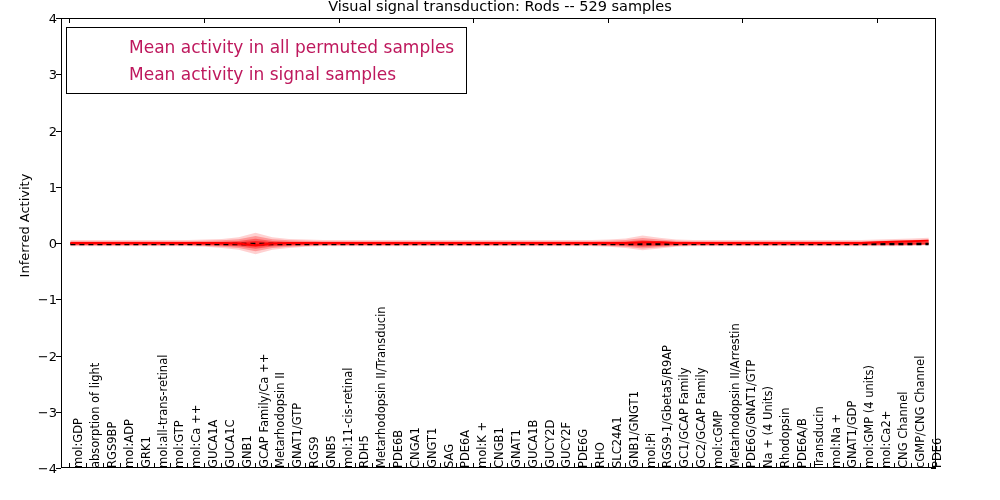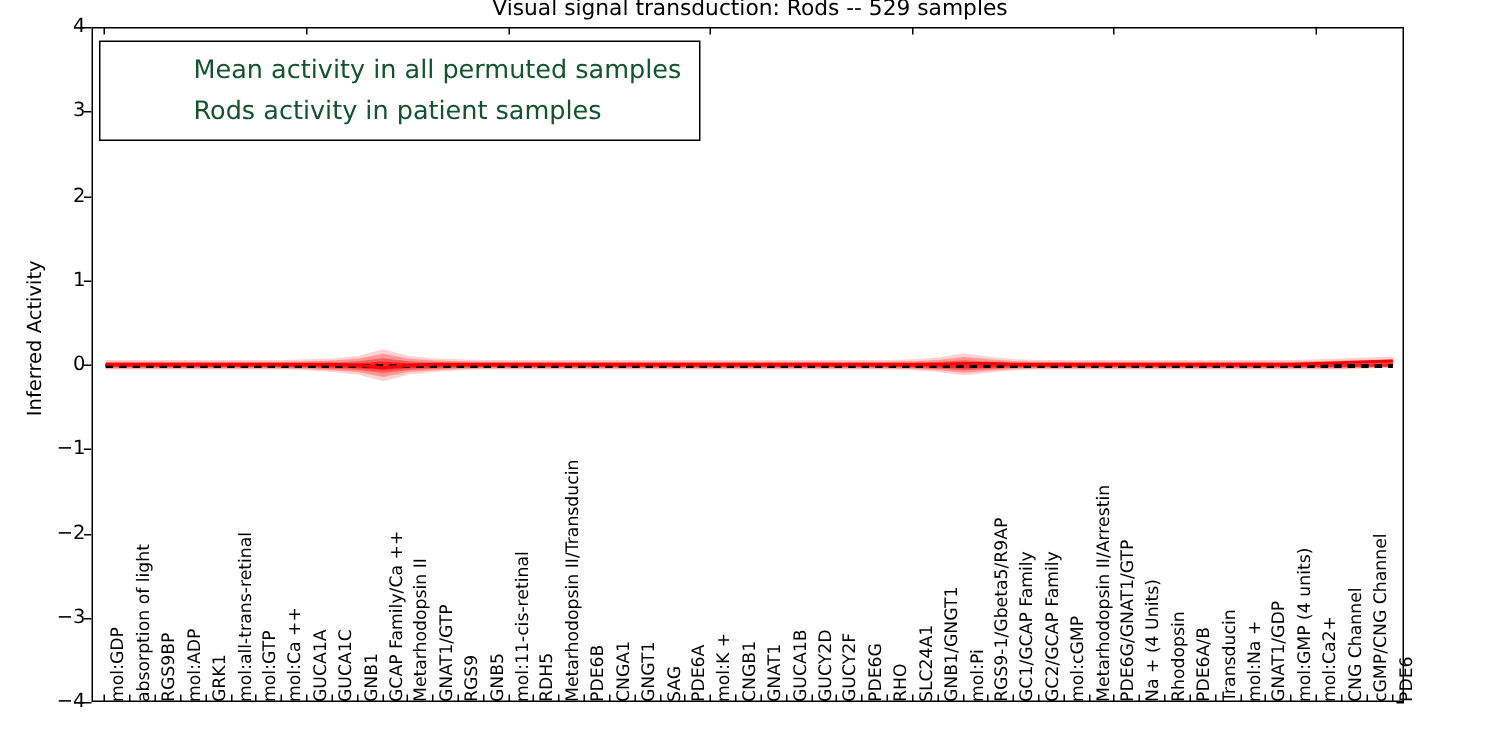--- a/index.html
+++ b/index.html
@@ -136,21 +136,21 @@
   }
   .legend-swatch {
     width: 34px;
     height: 0;
     margin-right: 16px;
     margin-left: 4px;
     flex: 0 0 auto;
   }
   .legend-text {
     font-size: 17px;
-    color: #14532d;
+    color: #be185d;
     white-space: nowrap;
   }
 
   svg.series { position: absolute; left: 0; top: 0; }
 </style>
 </head>
 <body>
 
 <div id="figure">
 
@@ -259,21 +259,21 @@
     <div class="legend-row">
       <svg class="legend-swatch" width="34" height="3">
         <line x1="0" y1="1.5" x2="34" y2="1.5" stroke="#000000" stroke-width="1.4"></line>
       </svg>
       <span class="legend-text">Mean activity in all permuted samples</span>
     </div>
     <div class="legend-row">
       <svg class="legend-swatch" width="34" height="3">
         <line x1="0" y1="1.5" x2="34" y2="1.5" stroke="#ff0000" stroke-width="1.4"></line>
       </svg>
-      <span class="legend-text">Rods activity in patient samples</span>
+      <span class="legend-text">Mean activity in signal samples</span>
     </div>
   </div>
 
 <div class="xtick-mark" style="left: 69.4135px; top: 463px;"></div>
     <div class="xtick-mark" style="left: 86.2404px; top: 463px;"></div>
     <div class="xtick-mark" style="left: 103.067px; top: 463px;"></div>
     <div class="xtick-mark" style="left: 119.894px; top: 463px;"></div>
     <div class="xtick-mark" style="left: 136.721px; top: 463px;"></div>
     <div class="xtick-mark" style="left: 153.548px; top: 463px;"></div>
     <div class="xtick-mark" style="left: 170.375px; top: 463px;"></div>

